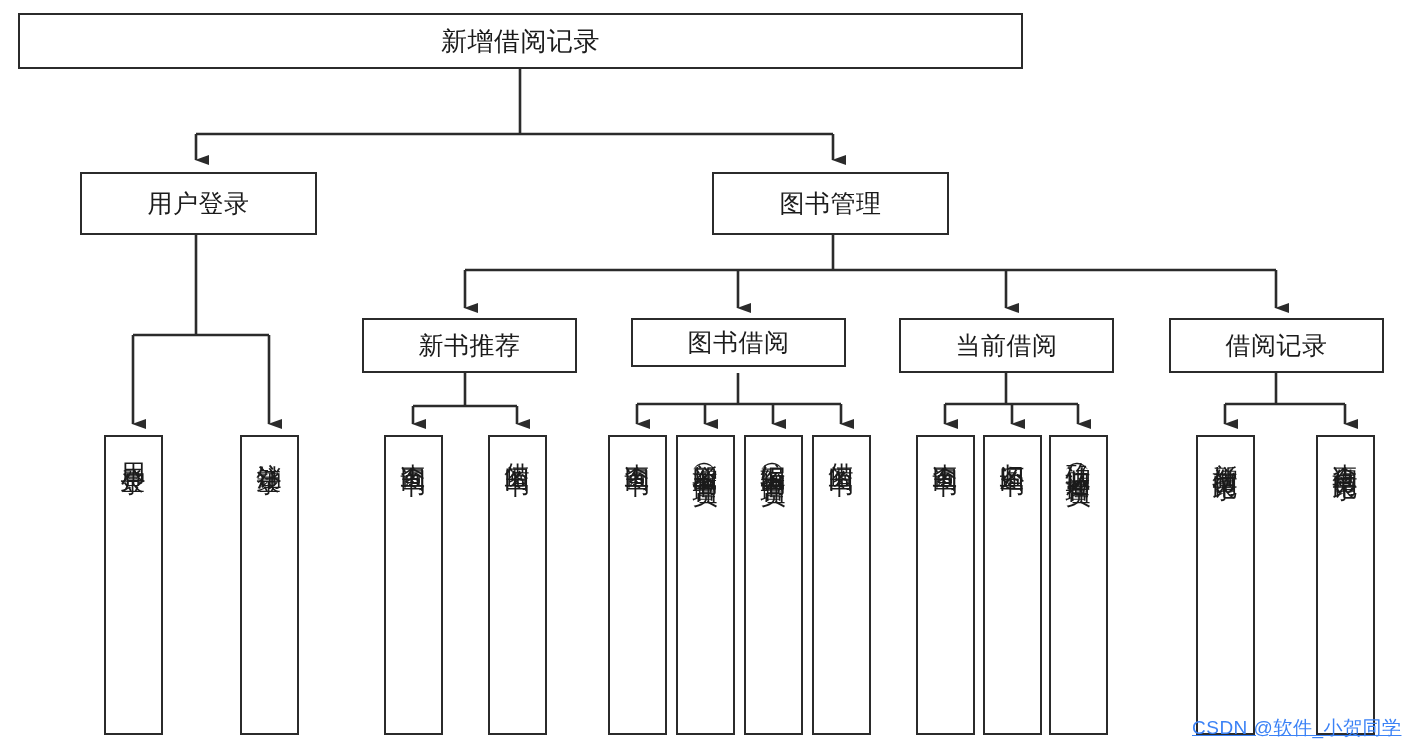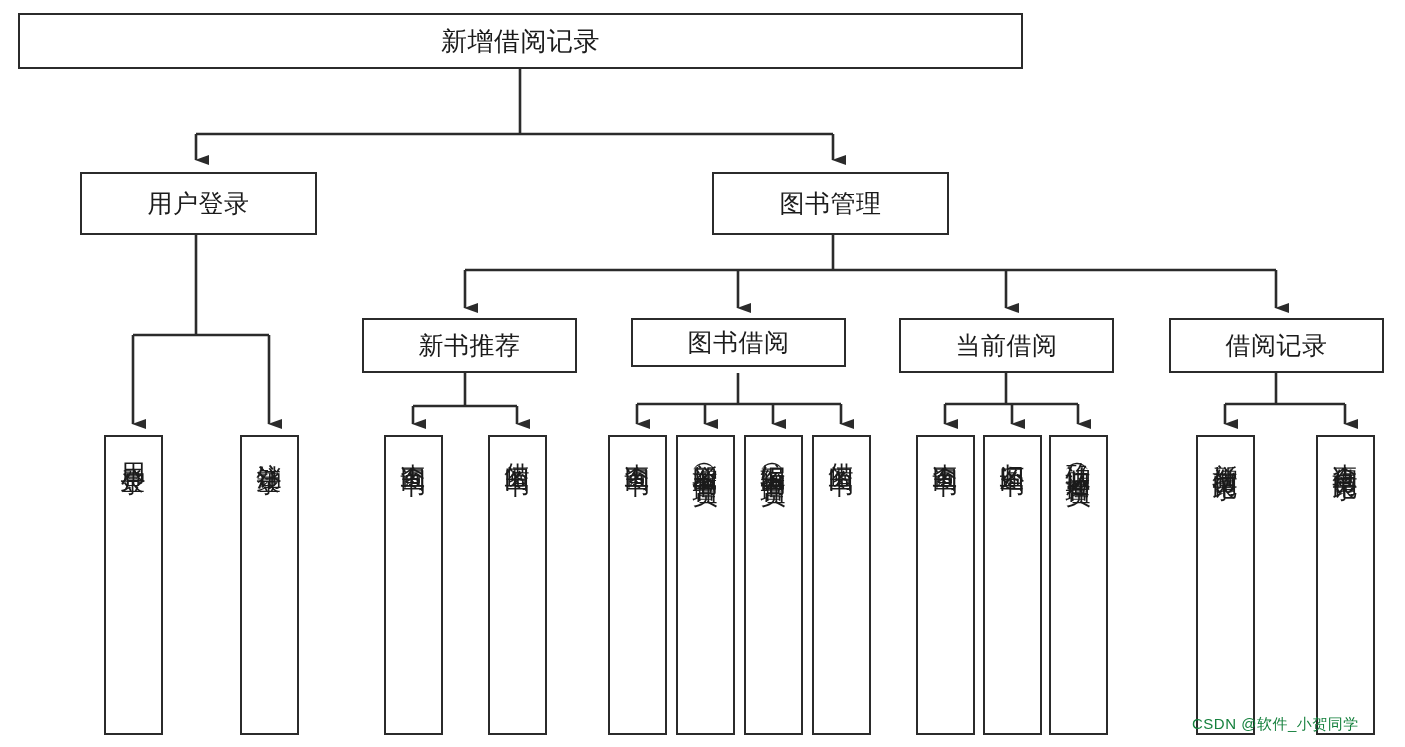--- a/index.html
+++ b/index.html
@@ -57,25 +57,26 @@
     line-height: 1.04;
     letter-spacing: 3px;
     white-space: nowrap;
     color: #1b1b1b;
   }
   .htext {
     white-space: nowrap;
   }
   .watermark {
     position: absolute;
-    color: #15803d;
-    font-size: 15px;
+    color: #3b82f6;
+    font-size: 19px;
     letter-spacing: 0.5px;
     white-space: nowrap;
     user-select: none;
+    text-decoration: underline;
   }
 </style>
 </head>
 <body>
 
 <div id="canvas">
 
   <svg id="wires" viewBox="0 0 1405 747" xmlns="http://www.w3.org/2000/svg">
     <defs>
       <marker id="arrow" viewBox="0 0 12 14" refX="6" refY="13" markerWidth="12" markerHeight="14" orient="auto-start-reverse" markerUnits="userSpaceOnUse">

